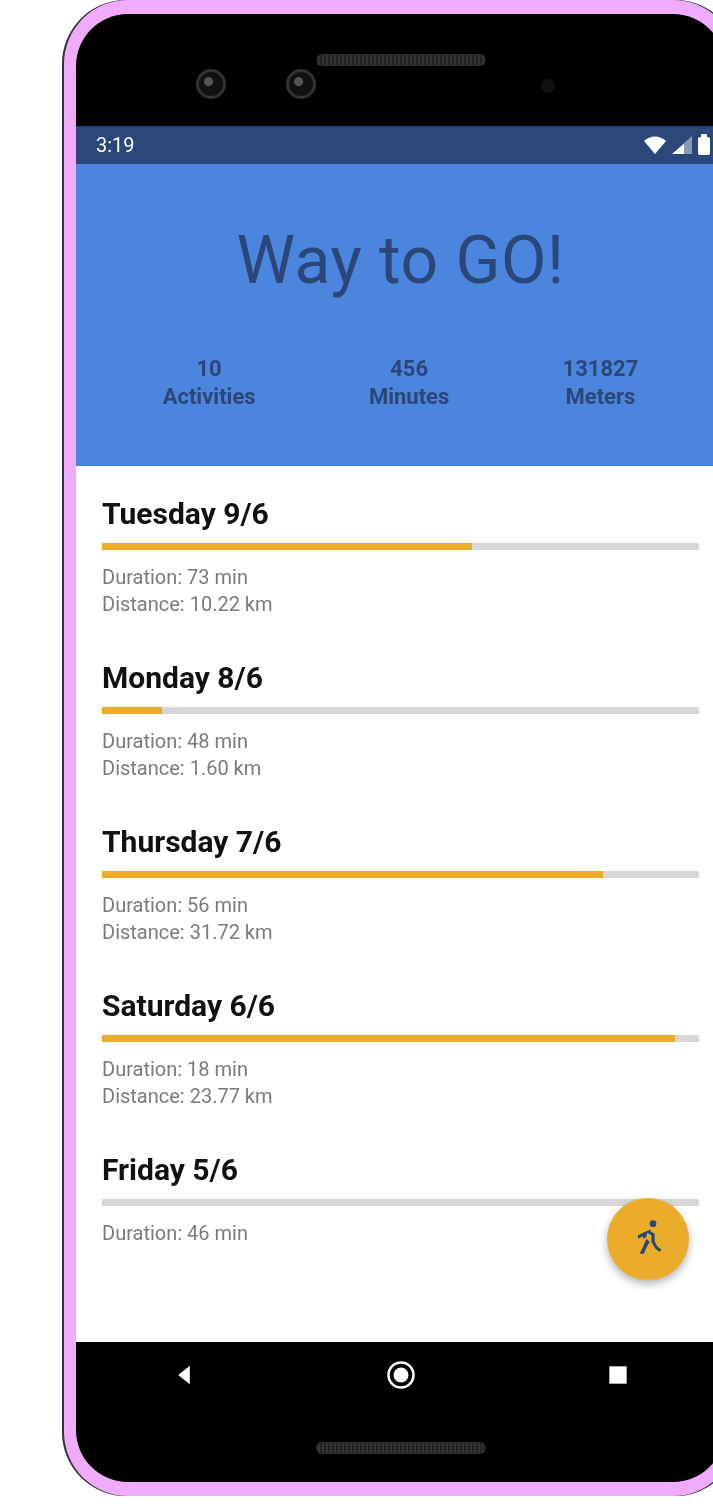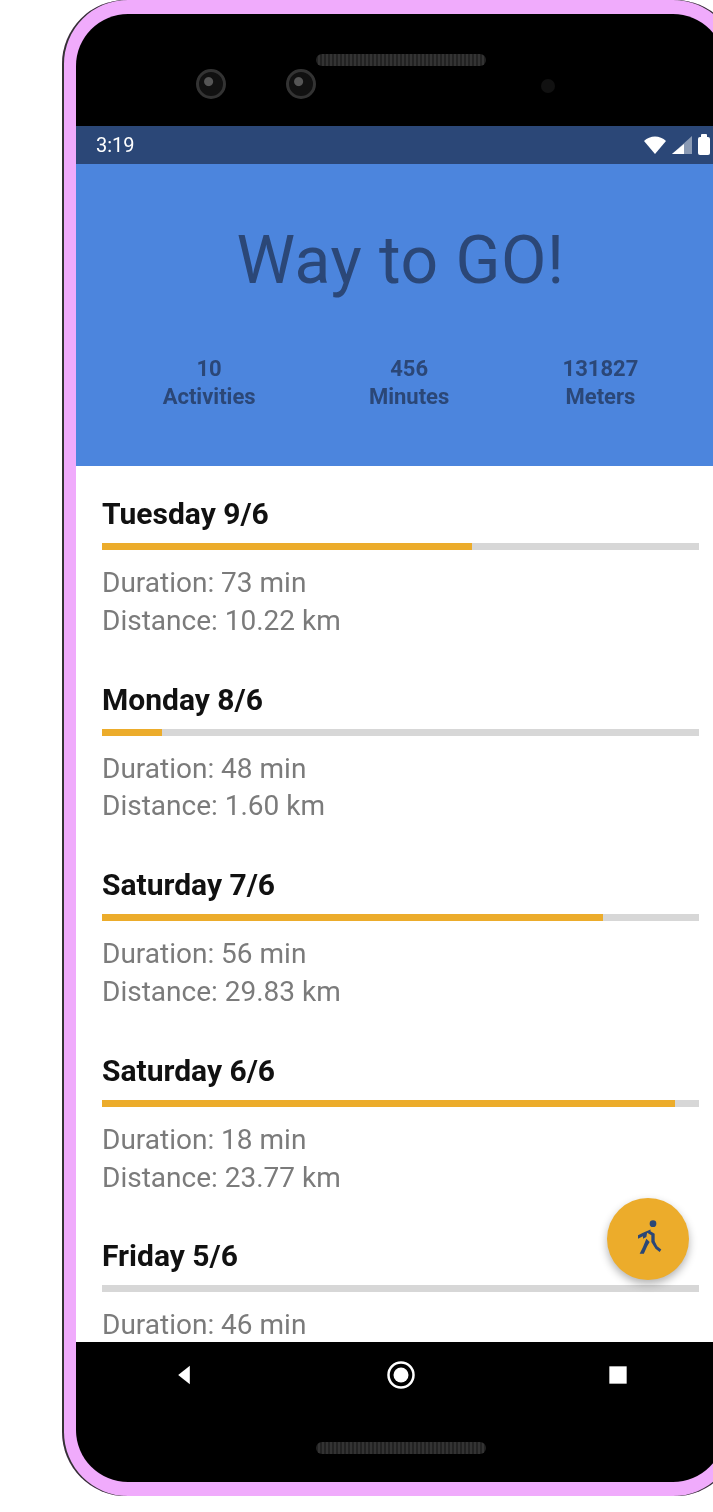--- a/index.html
+++ b/index.html
@@ -66,21 +66,21 @@
   .header-title { font-size:66px; font-weight:400; color:#2b4777; letter-spacing:0.5px; }
   .stats { display:flex; justify-content:space-around; margin-top:56px; padding:0 30px;font-weight:bold; }
   .stat { font-size:22px; color:#2b4777; line-height:1.25; }
 
   
   .list { padding: 0 0 120px 0; }
   .item { padding: 30px 26px 12px 26px; }
   .item-title { font-size:30px; font-weight:700; color:#111; margin-bottom:12px; }
   .bar-track { height:7px; background:#d7d7d7; border-radius:0; position:relative; margin-bottom:14px; }
   .bar-fill { position:absolute; left:0; top:0; bottom:0; background:#ecac2b; }
-  .item-line { font-size:28px; color:#7b7b7b; line-height:1.35; }
+  .item-line { font-size:20px; color:#7b7b7b; line-height:1.35; }
 
   
   .fab {
     position:absolute; right:36px; bottom:132px; width:82px; height:82px;
     border-radius:50%; background:#ecac2b; display:flex; align-items:center; justify-content:center;
     box-shadow:0 4px 8px rgba(0,0,0,0.3);
   }
 
   
   .navbar {
@@ -159,26 +159,26 @@
         <div class="item">
           <div class="item-title">Monday 8/6</div>
           <div class="bar-track">
             <div class="bar-fill" style="width:10%"></div>
           </div>
           <div class="item-line">Duration: 48 min</div>
           <div class="item-line">Distance: 1.60 km</div>
         </div>
 
         <div class="item">
-          <div class="item-title">Saturday 7/6</div>
+          <div class="item-title">Thursday 7/6</div>
           <div class="bar-track">
             <div class="bar-fill" style="width:84%"></div>
           </div>
           <div class="item-line">Duration: 56 min</div>
-          <div class="item-line">Distance: 29.83 km</div>
+          <div class="item-line">Distance: 31.72 km</div>
         </div>
 
         <div class="item">
           <div class="item-title">Saturday 6/6</div>
           <div class="bar-track">
             <div class="bar-fill" style="width:96%"></div>
           </div>
           <div class="item-line">Duration: 18 min</div>
           <div class="item-line">Distance: 23.77 km</div>
         </div>

